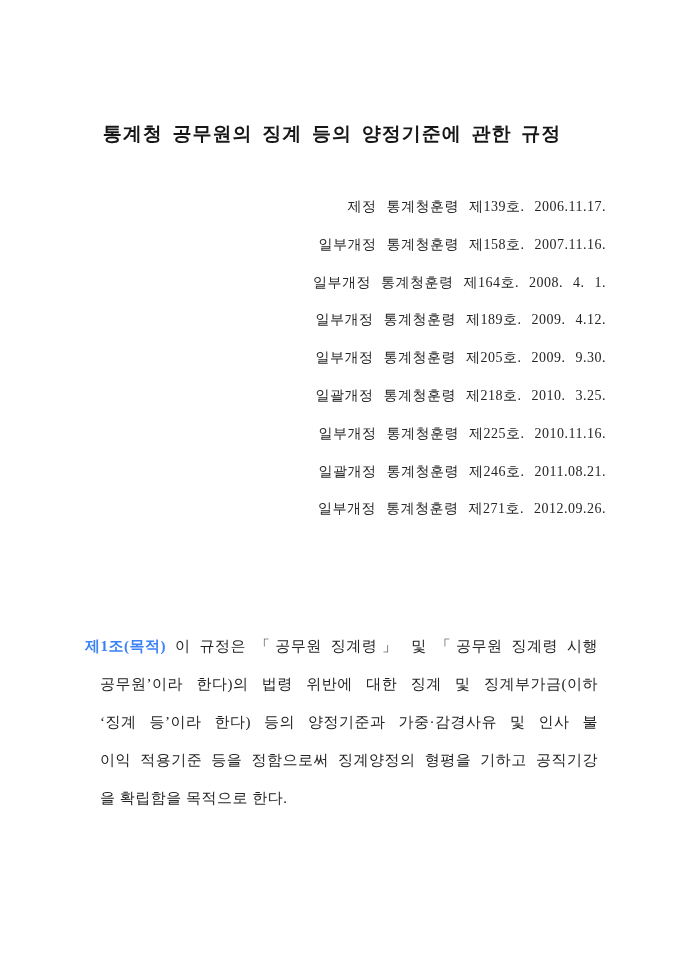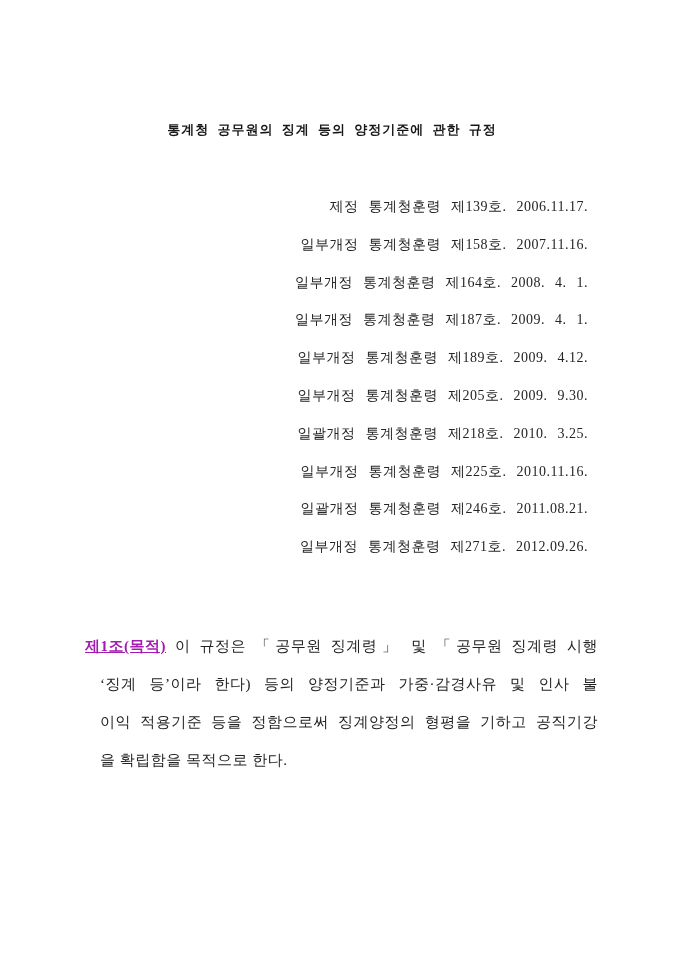--- a/index.html
+++ b/index.html
@@ -15,32 +15,32 @@
     overflow: hidden;
     font-family: "Liberation Serif", "DejaVu Serif", serif;
     color: #1f1f1f;
   }
   .doc-title {
     position: absolute;
     top: 108px;
     left: 0;
     right: 16px;
     text-align: center;
-    font-size: 13px;
+    font-size: 19px;
     font-weight: bold;
     letter-spacing: 1px;
     word-spacing: 4px;
     line-height: 26px;
     color: #161616;
   }
   .history {
     position: absolute;
     top: 188px;
     left: 0;
-    right: 92px;
+    right: 74px;
     text-align: right;
     font-size: 14px;
     word-spacing: 6px;
     letter-spacing: 0.5px;
     color: #242424;
   }
   .history-line {
     height: 37.8px;
     line-height: 37.8px;
     white-space: nowrap;
@@ -62,47 +62,46 @@
     text-align-last: justify;
   }
   .article-line.first {
     text-indent: -15px;
   }
   .article-line.last {
     text-align-last: left;
   }
   .article-heading {
     font-weight: bold;
-    color: #a21caf;
-    text-decoration: underline;
+    color: #3b82f6;
   }
 </style>
 </head>
 <body>
 
 <div class="page">
 
   <h1 class="doc-title">통계청 공무원의 징계 등의 양정기준에 관한 규정</h1>
 
   <div class="history">
     <div class="history-line">제정 통계청훈령 제139호. 2006.11.17.</div>
     <div class="history-line">일부개정 통계청훈령 제158호. 2007.11.16.</div>
     <div class="history-line">일부개정 통계청훈령 제164호. 2008. 4. 1.</div>
-    <div class="history-line">일부개정 통계청훈령 제187호. 2009. 4. 1.</div>
     <div class="history-line">일부개정 통계청훈령 제189호. 2009. 4.12.</div>
     <div class="history-line">일부개정 통계청훈령 제205호. 2009. 9.30.</div>
     <div class="history-line">일괄개정 통계청훈령 제218호. 2010. 3.25.</div>
     <div class="history-line">일부개정 통계청훈령 제225호. 2010.11.16.</div>
     <div class="history-line">일괄개정 통계청훈령 제246호. 2011.08.21.</div>
     <div class="history-line">일부개정 통계청훈령 제271호. 2012.09.26.</div>
   </div>
 
   <div class="article">
     <div class="article-line first">
       <span class="article-heading">제1조(목적)</span>
       <span>이 규정은 「공무원 징계령」 및 「공무원 징계령 시행</span>
     </div>
+    <div class="article-line">공무원’이라 한다)의 법령 위반에 대한 징계 및 징계부가금(이하</div>
     <div class="article-line">‘징계 등’이라 한다) 등의 양정기준과 가중·감경사유 및 인사 불</div>
     <div class="article-line">이익 적용기준 등을 정함으로써 징계양정의 형평을 기하고 공직기강</div>
     <div class="article-line last">을 확립함을 목적으로 한다.</div>
   </div>
 
 </div>
 
 </body></html>

